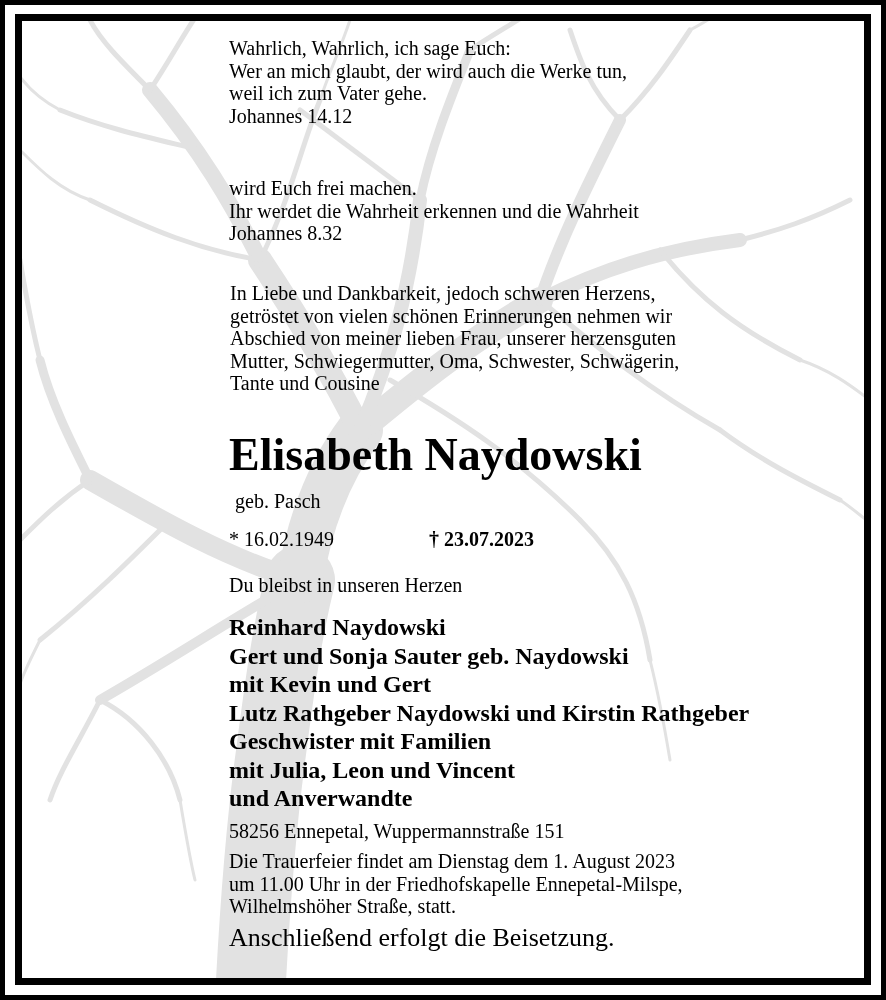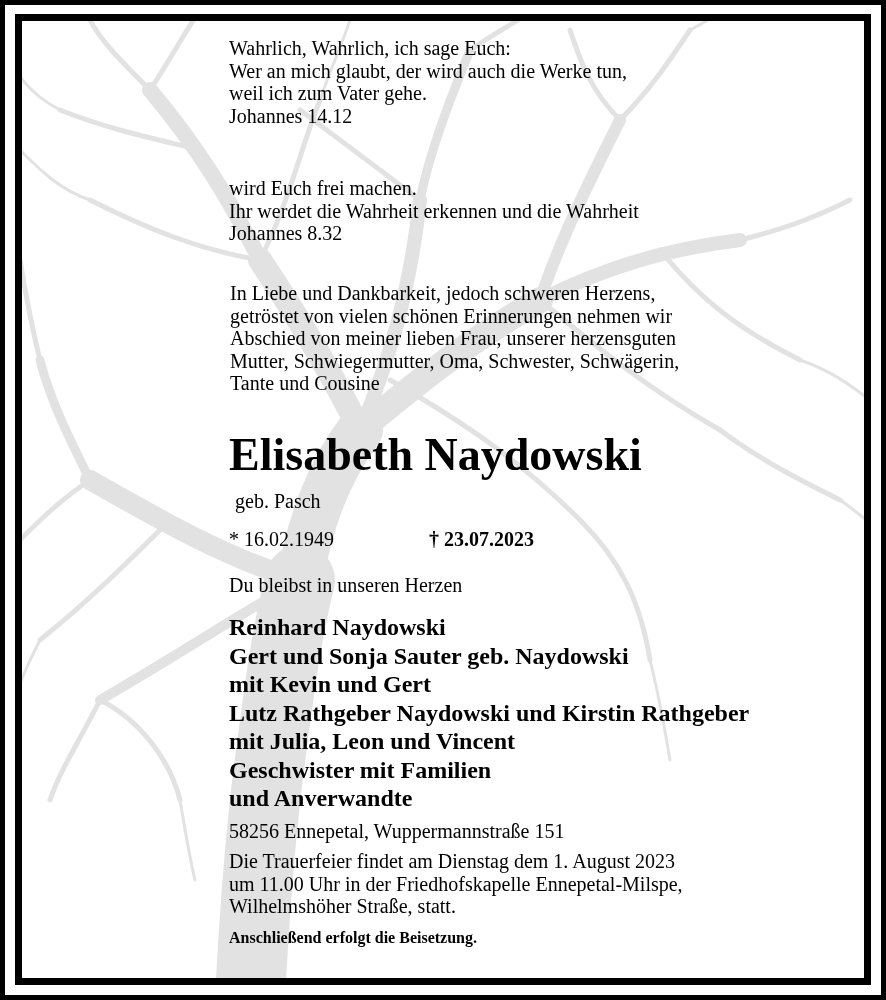--- a/index.html
+++ b/index.html
@@ -20,21 +20,21 @@
   .birthname { position: absolute; left: 213px; top: 468px; font-size: 20px; line-height: 24px; }
   .dates { position: absolute; left: 207px; top: 506px; font-size: 20px; line-height: 24px; width: 500px; }
   .dates .born { position: absolute; left: 0; top: 0; white-space: nowrap; }
   .dates .died { position: absolute; left: 200px; top: 0; white-space: nowrap; font-weight: bold; }
   .motto { position: absolute; left: 207px; top: 552px; font-size: 20px; line-height: 24px; white-space: nowrap; }
   .mourners { position: absolute; left: 207px; top: 592px; font-size: 24px; font-weight: bold; line-height: 28.5px; }
   .mourners .line { display: block; white-space: nowrap; }
   .address { position: absolute; left: 207px; top: 798px; font-size: 20px; line-height: 24px; white-space: nowrap; }
   .service { position: absolute; left: 207px; top: 829px; font-size: 20px; line-height: 22.6px; }
   .service .line { display: block; white-space: nowrap; }
-  .burial { position: absolute; left: 207px; top: 905px; font-size: 16px; line-height: 24px; white-space: nowrap; font-weight: bold; }
+  .burial { position: absolute; left: 207px; top: 905px; font-size: 26px; line-height: 24px; white-space: nowrap; }
 </style>
 </head>
 <body>
 
 <div class="outer-frame"></div>
 <div class="inner-frame">
 
   <svg class="tree" viewBox="0 0 886 1000" xmlns="http://www.w3.org/2000/svg">
     <g fill="none" stroke="#e2e2e2" stroke-linecap="round" stroke-linejoin="round">
 
@@ -120,22 +120,22 @@
       <span class="died">† 23.07.2023</span>
     </div>
 
     <div class="motto">Du bleibst in unseren Herzen</div>
 
     <div class="mourners">
       <span class="line">Reinhard Naydowski</span>
       <span class="line">Gert und Sonja Sauter geb. Naydowski</span>
       <span class="line">mit Kevin und Gert</span>
       <span class="line">Lutz Rathgeber Naydowski und Kirstin Rathgeber</span>
+      <span class="line">Geschwister mit Familien</span>
       <span class="line">mit Julia, Leon und Vincent</span>
-      <span class="line">Geschwister mit Familien</span>
       <span class="line">und Anverwandte</span>
     </div>
 
     <div class="address">58256 Ennepetal, Wuppermannstraße 151</div>
 
     <div class="service">
       <span class="line">Die Trauerfeier findet am Dienstag dem 1. August 2023</span>
       <span class="line">um 11.00 Uhr in der Friedhofskapelle Ennepetal-Milspe,</span>
       <span class="line">Wilhelmshöher Straße, statt.</span>
     </div>

